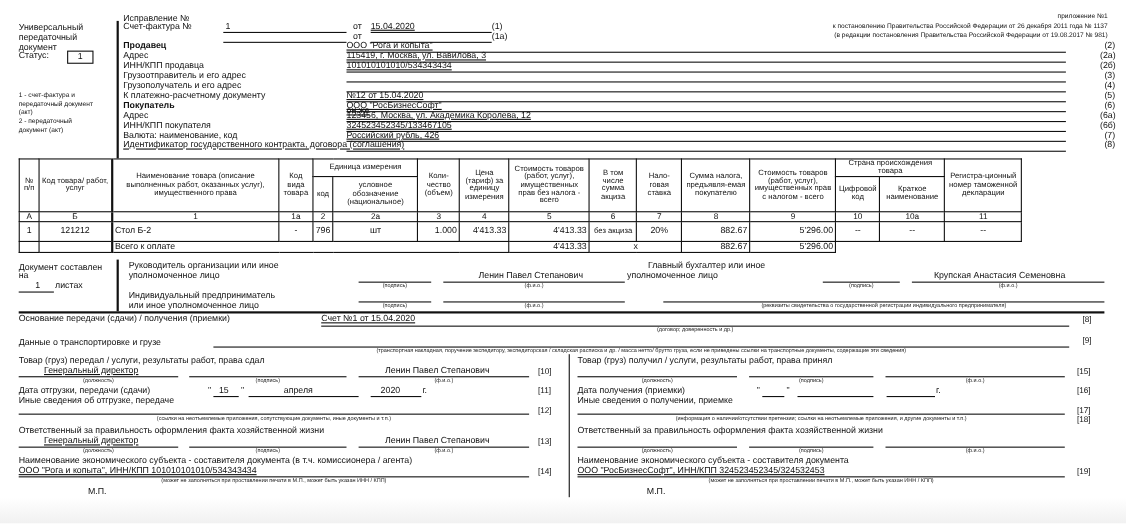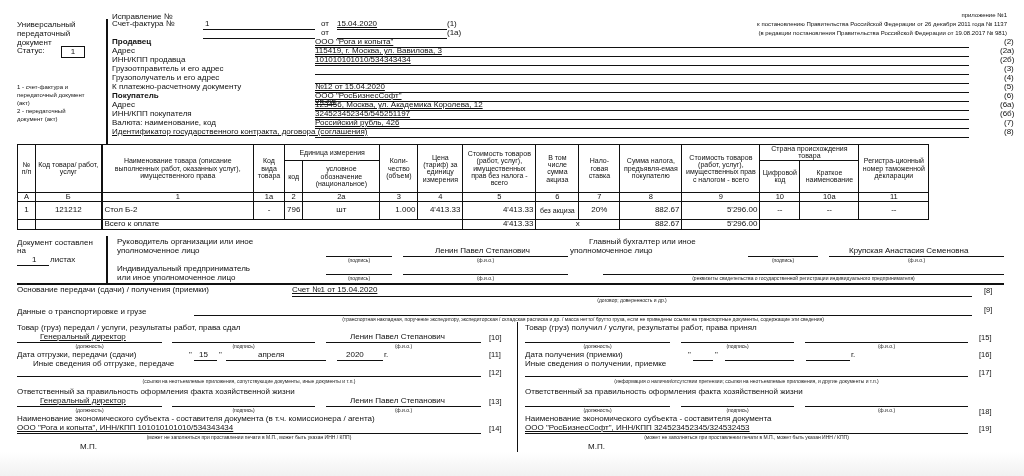--- a/index.html
+++ b/index.html
@@ -97,21 +97,21 @@
   <div class="abs u" style="left:315px;top:92px;">ООО "РосБизнесСофт"</div>
   <div class="hl" style="left:315px;top:101px;width:654px;"></div>
   <div class="abs" style="left:1004px;top:92px;">(6)</div>
 
   <div class="abs" style="left:112px;top:101px;">Адрес</div>
   <div class="abs u" style="left:315px;top:101px;">123456, Москва, ул. Академика Королева, 12</div>
   <div class="hl" style="left:315px;top:110px;width:654px;"></div>
   <div class="abs" style="left:1000px;top:101px;">(6а)</div>
 
   <div class="abs" style="left:112px;top:110px;">ИНН/КПП покупателя</div>
-  <div class="abs u" style="left:315px;top:110px;">324523452345/545251197</div>
+  <div class="abs u" style="left:315px;top:110px;">324523452345/133467105</div>
   <div class="hl" style="left:315px;top:119px;width:654px;"></div>
   <div class="abs" style="left:1000px;top:110px;">(6б)</div>
 
   <div class="abs" style="left:112px;top:119px;">Валюта: наименование, код</div>
   <div class="abs u" style="left:315px;top:119px;">Российский рубль, 426</div>
   <div class="hl" style="left:315px;top:128px;width:654px;"></div>
   <div class="abs" style="left:1004px;top:119px;">(7)</div>
 
   <div class="abs u" style="left:112px;top:128px;">Идентификатор государственного контракта, договора (соглашения)</div>
   <div class="hl" style="left:315px;top:137px;width:654px;"></div>
@@ -271,21 +271,21 @@
 <div class="abs" style="left:199px;top:351px;">15</div>
 <div class="hl" style="left:194px;top:360px;width:23px;"></div>
 <div class="abs" style="left:219px;top:351px;">"</div>
 <div class="abs" style="left:258px;top:351px;">апреля</div>
 <div class="hl" style="left:226px;top:360px;width:100px;"></div>
 <div class="abs" style="left:346px;top:351px;">2020</div>
 <div class="hl" style="left:337px;top:360px;width:46px;"></div>
 <div class="abs" style="left:384px;top:351px;">г.</div>
 <div class="ref" style="left:489px;top:351px;">[11]</div>
 
-<div class="abs" style="left:17px;top:360px;margin-left:16px;">Иные сведения об отгрузке, передаче</div>
+<div class="abs" style="left:17px;top:360px;">Иные сведения об отгрузке, передаче</div>
 <div class="hl" style="left:17px;top:376px;width:464px;"></div>
 <div class="ref" style="left:489px;top:369px;">[12]</div>
 <div class="cap" style="left:17px;top:379px;width:464px;">(ссылки на неотъемлемые приложения, сопутствующие документы, иные документы и т.п.)</div>
 
 <div class="abs" style="left:17px;top:388px;">Ответственный за правильность оформления факта хозяйственной жизни</div>
 <div class="abs u" style="left:40px;top:397px;">Генеральный директор</div>
 <div class="hl" style="left:17px;top:406px;width:145px;"></div>
 <div class="cap" style="left:17px;top:408px;width:145px;">(должность)</div>
 <div class="hl" style="left:172px;top:406px;width:143px;"></div>
 <div class="cap" style="left:172px;top:408px;width:143px;">(подпись)</div>
@@ -324,21 +324,21 @@
 <div class="ref" style="left:979px;top:369px;">[17]</div>
 <div class="cap" style="left:525px;top:379px;width:443px;">(информация о наличии/отсутствии претензии; ссылки на неотъемлемые приложения, и другие документы и т.п.)</div>
 
 <div class="abs" style="left:525px;top:388px;">Ответственный за правильность оформления факта хозяйственной жизни</div>
 <div class="hl" style="left:525px;top:406px;width:145px;"></div>
 <div class="cap" style="left:525px;top:408px;width:145px;">(должность)</div>
 <div class="hl" style="left:681px;top:406px;width:113px;"></div>
 <div class="cap" style="left:681px;top:408px;width:113px;">(подпись)</div>
 <div class="hl" style="left:805px;top:406px;width:163px;"></div>
 <div class="cap" style="left:805px;top:408px;width:163px;">(ф.и.о.)</div>
-<div class="ref" style="left:979px;top:408px;">[18]</div>
+<div class="ref" style="left:979px;top:378px;">[18]</div>
 
 <div class="abs" style="left:525px;top:415px;">Наименование экономического субъекта - составителя документа</div>
 <div class="abs u" style="left:525px;top:424px;">ООО "РосБизнесСофт", ИНН/КПП 324523452345/324532453</div>
 <div class="hl" style="left:525px;top:433px;width:443px;"></div>
 <div class="ref" style="left:979px;top:425px;">[19]</div>
 <div class="cap" style="left:525px;top:435px;width:443px;">(может не заполняться при проставлении печати в М.П., может быть указан ИНН / КПП)</div>
 <div class="abs" style="left:588px;top:443px;">М.П.</div>
 
 <div class="fade"></div>
 

